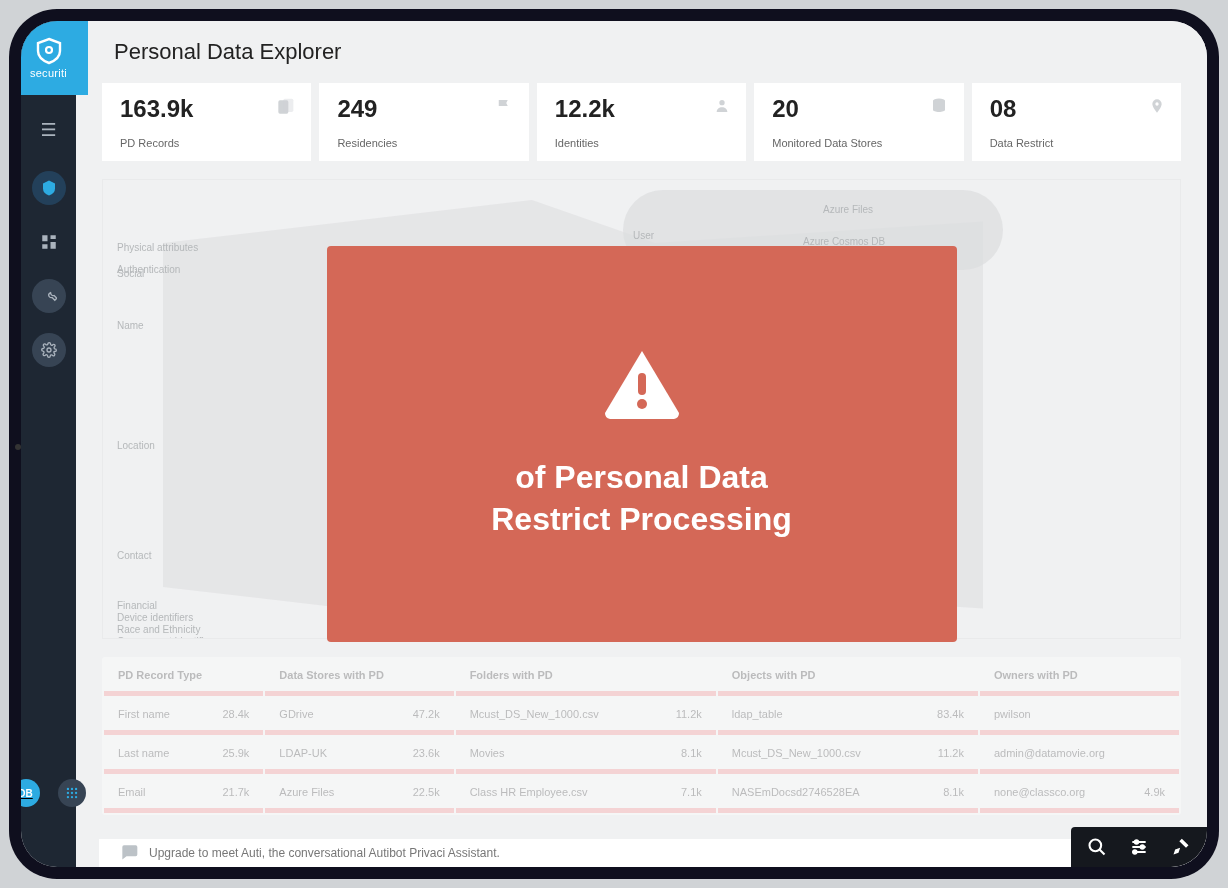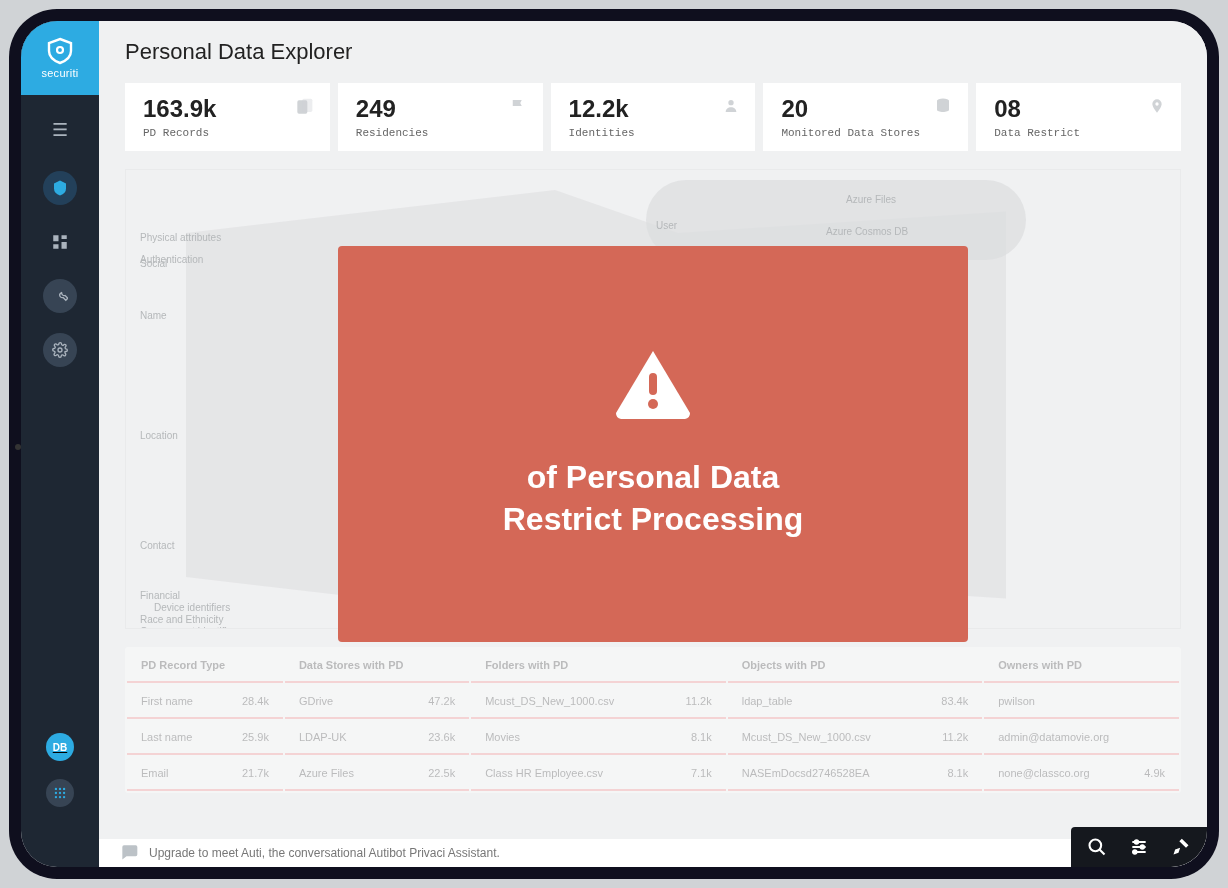--- a/index.html
+++ b/index.html
@@ -1,51 +1,51 @@
 <!DOCTYPE html>
 <html><head>
   <meta charset="utf-8">
   <style>
     * { margin:0; padding:0; box-sizing:border-box; font-family: -apple-system, BlinkMacSystemFont, 'Segoe UI', Helvetica, Arial, sans-serif; }
     body { width:1228px; height:888px; background:#d0d3d6; display:flex; align-items:center; justify-content:center; }
     .device-frame { width:1210px; height:870px; background:#0f0f1e; border-radius:48px; padding:12px; position:relative; }
     .screen { width:100%; height:100%; background:#f0f1f2; border-radius:36px; overflow:hidden; position:relative; display:flex; }
     .dot-indicator { position:absolute; left:6px; top:50%; width:6px; height:6px; background:#333; border-radius:50%; }
     
-    .sidebar { width:78px; background:#1e2733; display:flex; flex-direction:column; align-items:center; position:relative; }
+    .sidebar { width:55px; background:#1e2733; display:flex; flex-direction:column; align-items:center; position:relative; }
     .logo-box { width:78px; height:74px; background:#2dabe2; display:flex; flex-direction:column; align-items:center; justify-content:center; color:#fff; }
     .logo-box svg { margin-bottom:2px; }
     .logo-text { font-size:11px; letter-spacing:.3px; }
     .hamburger { margin-top:24px; color:#aab3bd; font-size:18px; cursor:pointer; }
     .nav-icons { margin-top:30px; display:flex; flex-direction:column; gap:20px; align-items:center; }
     .nav-icon { width:34px; height:34px; border-radius:50%; display:flex; align-items:center; justify-content:center; color:#aab3bd; cursor:pointer; }
     .nav-icon.active { background:#23405a; color:#2dabe2; }
     .nav-icon.circle { background:#374454; }
-    .sidebar-bottom { position:absolute; bottom:60px; display:flex; flex-direction:column; gap:18px; align-items:flex-start;text-decoration:underline; }
+    .sidebar-bottom { position:absolute; bottom:60px; display:flex; flex-direction:row; gap:18px; align-items:flex-start;text-decoration:underline; }
     .avatar-circle { width:28px; height:28px; border-radius:50%; background:#2dabe2; color:#fff; font-size:10px; display:flex; align-items:center; justify-content:center; font-weight:600; }
     .dots-circle { width:28px; height:28px; border-radius:50%; background:#374454; display:flex; align-items:center; justify-content:center; }
     
     .main { flex:1; display:flex; flex-direction:column; position:relative; }
-    .topbar { height:62px; background:#f0f1f2; display:flex; align-items:center; padding:0 26px; }
+    .topbar { height:62px; background:#f0f1f2; display:flex; align-items:center; padding:0 26px;margin-left:12px; }
     .page-title { font-size:22px; font-weight:400; color:#222; }
     .content-wrap { padding:0 26px 0 26px; position:relative; flex:1; overflow:hidden; }
     
     .stat-row { display:flex; gap:8px; margin-bottom:18px; }
     .stat-card { background:#fff; border-radius:0; padding:14px 18px 12px; flex:1; position:relative; }
     .stat-num { font-size:24px; font-weight:700; color:#222; line-height:1; }
-    .stat-label { font-size:11px; color:#666; margin-top:6px;font-family:Liberation Mono, monospace; }
+    .stat-label { font-size:11px; color:#666; margin-top:16px; }
     .stat-card .card-icon { position:absolute; right:16px; top:14px; color:#d0d3d6; }
     
     .sankey-area { background:#f0f1f2; height:460px; position:relative; overflow:hidden; border:1px solid #e9eaeb; }
     .sankey-label { position:absolute; font-size:10px; color:#b5b8ba; }
     .flow-shape { position:absolute; background:#dcddde; opacity:.55; border-radius:6px; }
     
     .pd-table { background:#fff; margin-top:18px; border-radius:3px; overflow:hidden; opacity:.38; font-size:11px; }
     .pd-head td { font-weight:700; color:#333; padding:12px 14px; border-bottom:1px solid #eee; }
-    .pd-table td { padding:10px 14px; border-bottom:2px solid #fca5a5; color:#666; }
+    .pd-table td { padding:10px 14px; border-bottom:5px solid #fca5a5; color:#666; }
     
     .chat-strip { position:absolute; left:78px; right:0; bottom:0; height:28px; background:#fff; display:flex; align-items:center; padding:0 20px; font-size:12px; color:#777; }
     .chat-bubble-icon { margin-right:10px; color:#bcc2c7; }
     .bottom-tools { position:absolute; right:0; bottom:0; height:40px; background:#15181e; display:flex; align-items:center; padding:0 16px; gap:22px; color:#fff; border-top-left-radius:4px; }
     .bottom-tools span { display:flex; align-items:center; justify-content:center; cursor:pointer; }
     
     .modal-overlay { position:absolute; inset:0; display:flex; align-items:center; justify-content:center; z-index:50; }
     .modal { width:630px; height:396px; background:#d46857; border-radius:4px; display:flex; flex-direction:column; align-items:center; justify-content:center; color:#fff; text-align:center; }
     .modal-title { font-size:32px; font-weight:600; line-height:1.3; margin-top:38px; }
     .warn-svg{ }
@@ -164,21 +164,21 @@
           <div class="flow-shape" style="left:60px;top:20px;width:820px;height:430px;clip-path:polygon(0% 10%,45% 0%,60% 10%,100% 5%,100% 95%,60% 90%,45% 100%,0% 90%);"></div>
           <div class="flow-shape" style="left:520px;top:10px;width:380px;height:80px;border-radius:40px;opacity:.7;"></div>
 
           <span class="sankey-label" style="left:14px;top:62px">Physical attributes</span>
           <span class="sankey-label" style="left:14px;top:88px">Social</span>
           <span class="sankey-label" style="left:14px;top:84px">Authentication</span>
           <span class="sankey-label" style="left:14px;top:140px">Name</span>
           <span class="sankey-label" style="left:14px;top:260px">Location</span>
           <span class="sankey-label" style="left:14px;top:370px">Contact</span>
           <span class="sankey-label" style="left:14px;top:420px">Financial</span>
-          <span class="sankey-label" style="left:28px;top:432px">Device identifiers</span>
+          <span class="sankey-label" style="left:14px;top:432px">Device identifiers</span>
           <span class="sankey-label" style="left:14px;top:444px">Race and Ethnicity</span>
           <span class="sankey-label" style="left:14px;top:456px">Government identifiers</span>
           <span class="sankey-label" style="left:530px;top:50px">User</span>
           <span class="sankey-label" style="left:720px;top:24px">Azure Files</span>
           <span class="sankey-label" style="left:700px;top:56px">Azure Cosmos DB</span>
         </div>
 
         <table class="pd-table" width="100%">
           <tbody>
               <tr class="pd-head">

